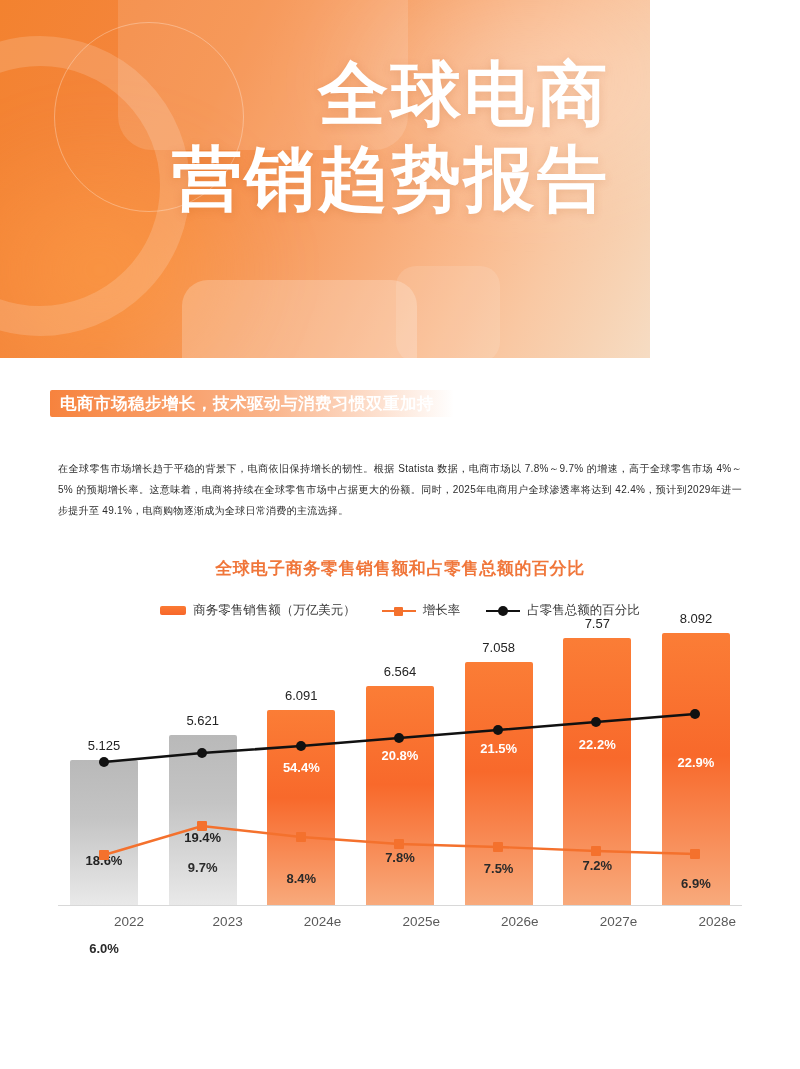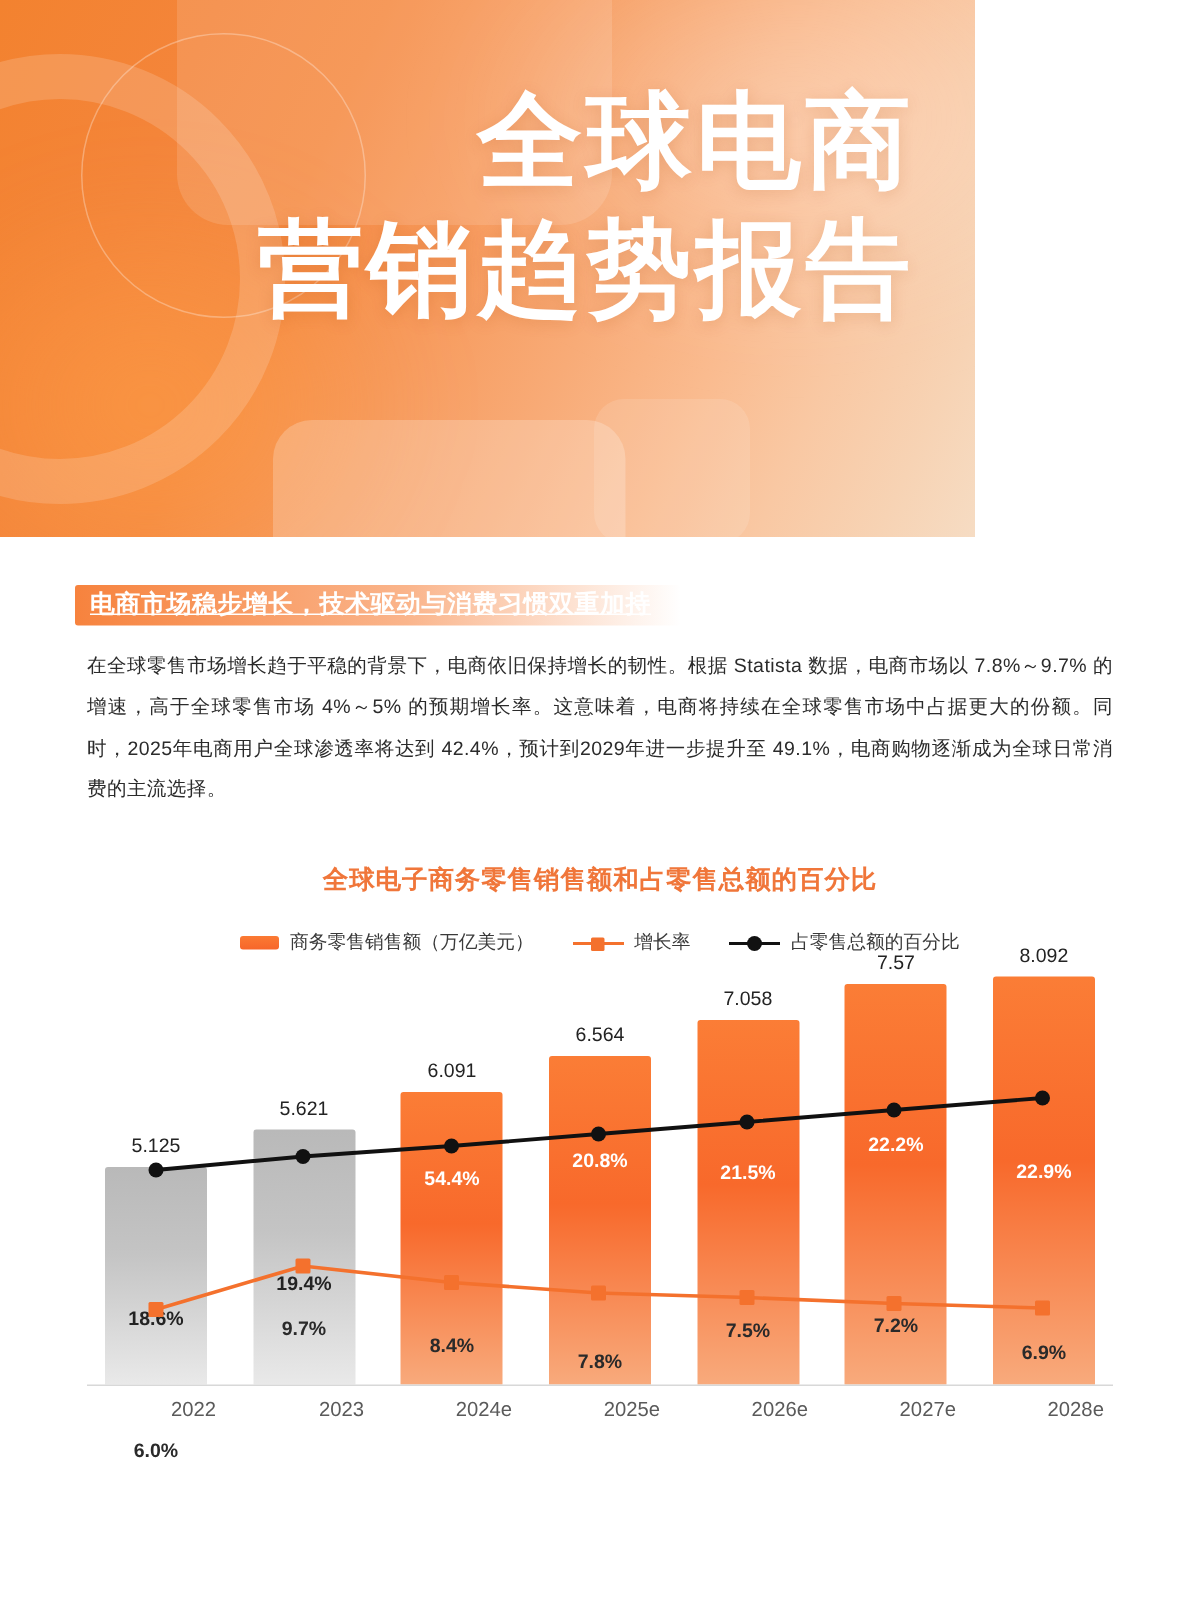--- a/index.html
+++ b/index.html
@@ -111,26 +111,25 @@
   .section-head .txt {
     position: relative;
     z-index: 1;
     font-size: 16.5px;
     font-weight: bold;
     color: #ffffff;
     letter-spacing: 0.5px;
     line-height: 30px;
     padding-left: 2px;
     white-space: nowrap;
-    text-decoration: underline;
   }
 
   .para {
-    margin-top: 12px;
-    font-size: 13px;
+    margin-top: 40px;
+    font-size: 10px;
     line-height: 2.1;
     color: #2b2b2b;
     text-align: justify;
     letter-spacing: 0.3px;
   }
 
   
   .chart-title {
     margin-top: 36px;
     text-align: center;
@@ -336,28 +335,28 @@
               <span class="bar-label">6.091</span>
               <span class="pct-label" style="top:50px">54.4%</span>
               <span class="rate-label" style="top:161px">8.4%</span>
             </div>
           </div>
 
           <div class="col">
             <div class="bar" style="height:219px">
               <span class="bar-label">6.564</span>
               <span class="pct-label" style="top:62px">20.8%</span>
-              <span class="rate-label" style="top:196px">7.8%</span>
+              <span class="rate-label" style="top:164px">7.8%</span>
             </div>
           </div>
 
           <div class="col">
             <div class="bar" style="height:243px">
               <span class="bar-label">7.058</span>
-              <span class="pct-label" style="top:94px">21.5%</span>
+              <span class="pct-label" style="top:79px">21.5%</span>
               <span class="rate-label" style="top:199px">7.5%</span>
             </div>
           </div>
 
           <div class="col">
             <div class="bar" style="height:267px">
               <span class="bar-label">7.57</span>
               <span class="pct-label" style="top:99px">22.2%</span>
               <span class="rate-label" style="top:220px">7.2%</span>
             </div>

